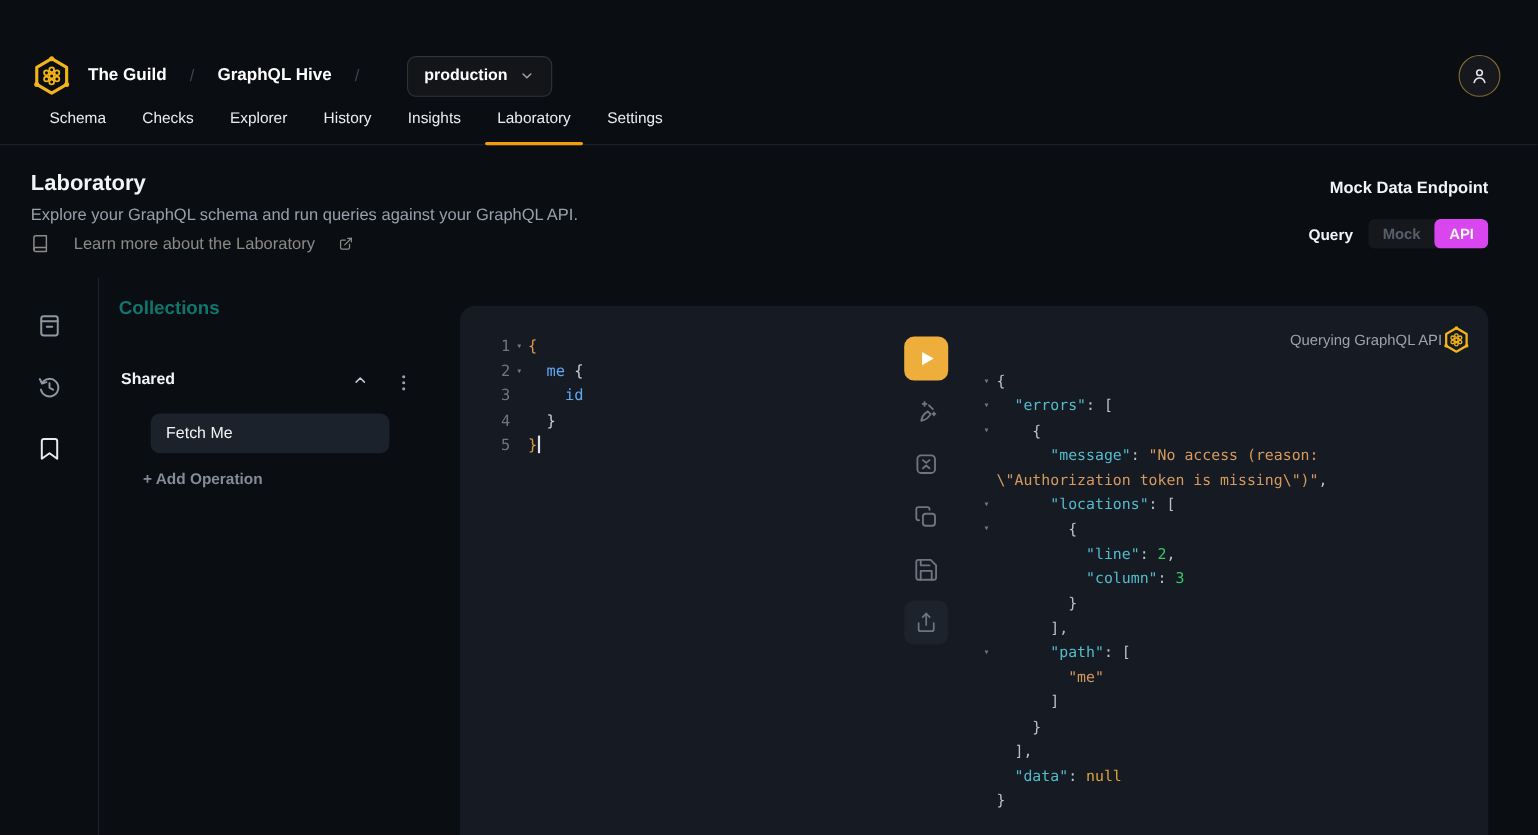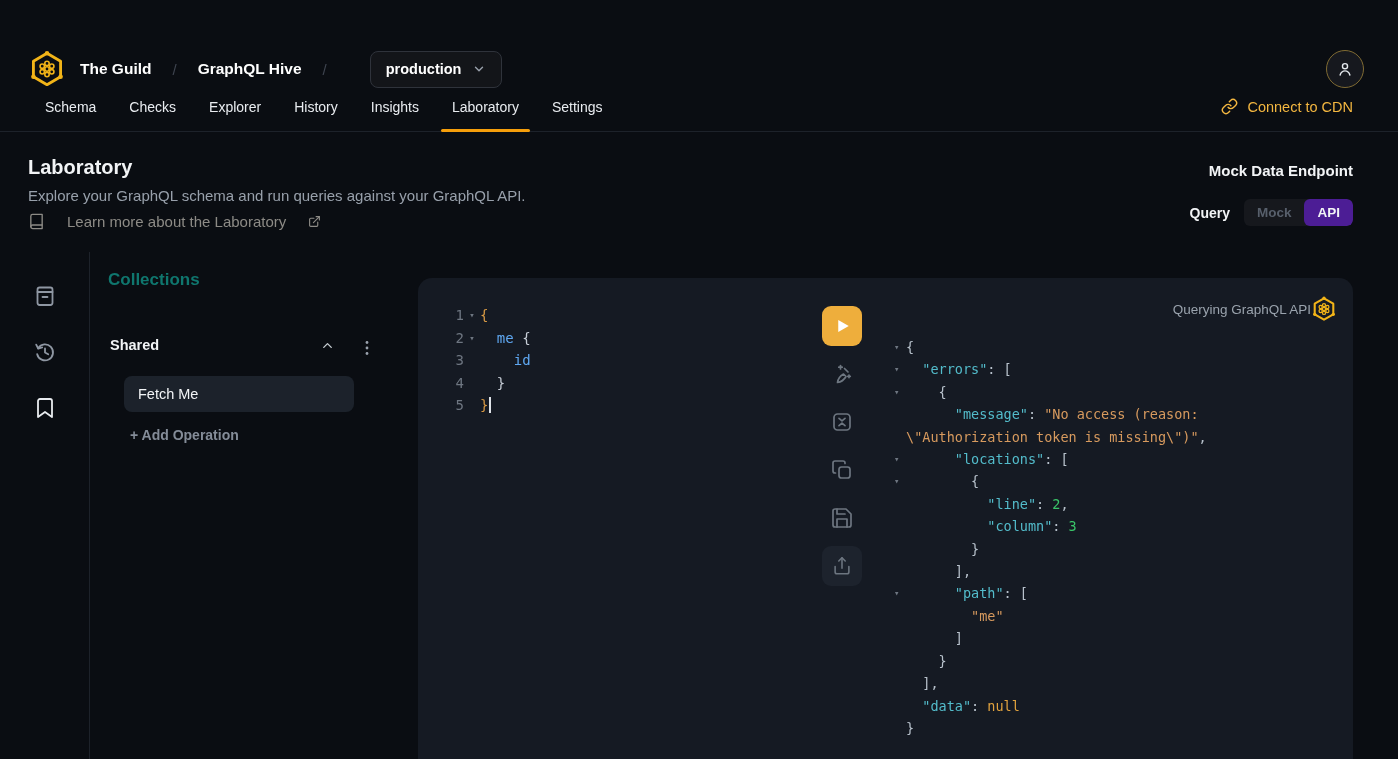--- a/index.html
+++ b/index.html
@@ -45,42 +45,42 @@
   .page-title { position:absolute; left:28px; top:24px; font-size:20px; font-weight:700; }
   .page-sub { position:absolute; left:28px; top:55px; font-size:15px; color:#98a0ab; }
   .learn-link { position:absolute; left:28px; top:81px; display:flex; gap:22px;
     align-items:center; color:#8d8b86; font-size:15px; cursor:pointer; }
   .mock-title { position:absolute; right:45px; top:30px; font-size:15px; font-weight:700; }
   .toggle-row { position:absolute; right:45px; top:67px; display:flex;
     align-items:center; gap:14px; }
   .toggle-label { font-weight:700; font-size:14px; }
   .seg-control { display:flex; background:#16181d; border-radius:6px; overflow:hidden; }
   .seg { padding:6px 13px; font-size:13.5px; color:#575f6b; font-weight:600; cursor:pointer; }
-  .seg.selected { background:#4c1d95; color:#f2f4f6; border-radius:6px; }
+  .seg.selected { background:#d946ef; color:#f2f4f6; border-radius:6px; }
 
   
   .lab { position:absolute; top:252px; left:0; right:0; bottom:0; }
   .lab-sidebar { position:absolute; left:0; top:0; bottom:0; width:90px;
     border-right:1px solid #1d222a; display:flex; flex-direction:column;
     align-items:center; padding-top:32px; gap:32px; }
   .side-btn { width:24px; height:24px; color:#8f97a3; cursor:pointer; }
   .side-btn.bright { color:#e8ebef; }
 
   .collections { position:absolute; left:90px; top:0; width:328px; bottom:0; }
   .collections-title { position:absolute; left:18px; top:18px; font-size:17px;
     font-weight:700; color:#0f766e; }
   .group-row { position:absolute; left:20px; top:85px; width:225px; display:flex;
     justify-content:space-between; align-items:center; cursor:pointer; }
   .group-label { font-size:14.5px; font-weight:700; color:#f2f4f6; }
   .group-chev { color:#c6cdd2; }
   .kebab { position:absolute; right:44px; top:87px; color:#9aa2ad; cursor:pointer; }
   .operations-list { position:absolute; left:34px; top:124px; width:230px; }
   .op { height:36px; display:flex; align-items:center; padding:0 14px;
     border-radius:8px; font-size:14.5px; color:#f2f4f6; cursor:pointer; }
-  .op.selected { background:#1c222b; }
+  .op.selected { background:#1c222b;margin-left:13px; }
   .add-op { position:absolute; left:40px; top:175px; font-size:14px; color:#848c98;
     font-weight:600; cursor:pointer; }
 
   
   .editor-panel { position:absolute; left:418px; right:45px; top:26px; bottom:0;
     background:#151a23; border-radius:14px 14px 0 0; }
 
   .query-code { position:absolute; left:24px; top:26px;
     font-family:"DejaVu Sans Mono", monospace; font-size:14px; line-height:22.5px; }
   .code-line { display:flex; white-space:pre; }
@@ -159,29 +159,20 @@
 <nav class="main-nav">
   <div class="tabs">
       <div class="tab">Schema</div>
       <div class="tab">Checks</div>
       <div class="tab">Explorer</div>
       <div class="tab">History</div>
       <div class="tab">Insights</div>
       <div class="tab active">Laboratory</div>
       <div class="tab">Settings</div>
     </div>
-  <div class="cdn-link">
-    <span>
-      <svg width="17" height="17" viewBox="0 0 24 24" fill="none" stroke="currentColor" stroke-width="2" stroke-linecap="round" stroke-linejoin="round">
-        <path d="M10 13a5 5 0 0 0 7.54.54l3-3a5 5 0 0 0-7.07-7.07l-1.72 1.71"></path>
-        <path d="M14 11a5 5 0 0 0-7.54-.54l-3 3a5 5 0 0 0 7.07 7.07l1.71-1.71"></path>
-      </svg>
-    </span>
-    <span>Connect to CDN</span>
-  </div>
 </nav>
 
 <section class="page-head">
   <h1 class="page-title">Laboratory</h1>
   <p class="page-sub">Explore your GraphQL schema and run queries against your GraphQL API.</p>
   <div class="learn-link">
     <span>
       <svg width="17" height="17" viewBox="0 0 24 24" fill="none" stroke="currentColor" stroke-width="1.9" stroke-linecap="round" stroke-linejoin="round">
         <path d="M4 19.5A2.5 2.5 0 0 1 6.5 17H20"></path>
         <path d="M6.5 2H20v20H6.5A2.5 2.5 0 0 1 4 19.5v-15A2.5 2.5 0 0 1 6.5 2z"></path>

